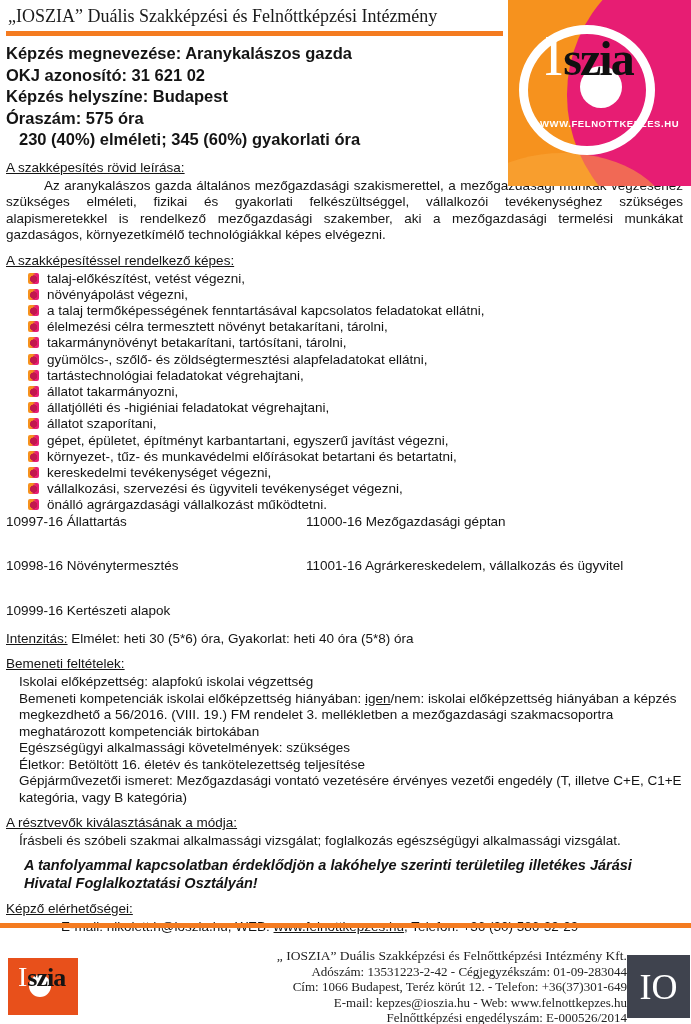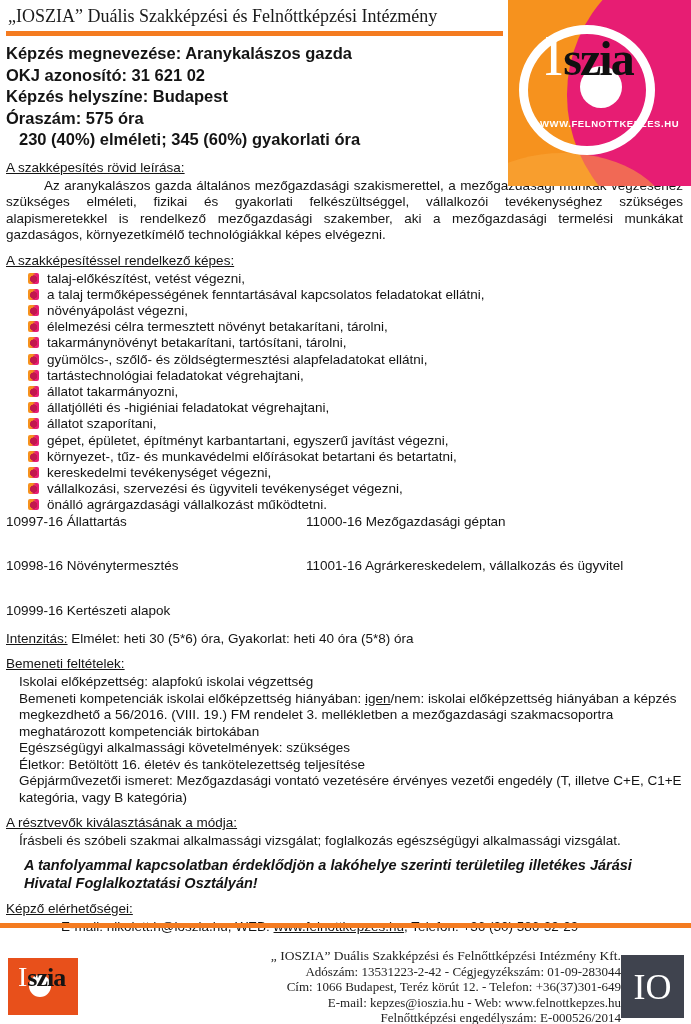--- a/index.html
+++ b/index.html
@@ -103,21 +103,21 @@
     font-family:"Liberation Serif", serif;
   }
   .fl-i { color:#ffffff; font-size:28px; }
   .fl-szia { color:#141414; font-size:26px; font-weight:bold; letter-spacing:-1px; }
   .footer-center {
     flex:1 1 auto; text-align:right;
     font-family:"Liberation Serif", serif; font-size:13px; line-height:15.5px; color:#222;
   }
   .footer-center .fc-first { font-size:13.5px; }
   .footer-badge {
-    margin-right:7px; width:63px; height:63px; background:#3f434e; flex:0 0 auto;
+    margin-right:1px; width:63px; height:63px; background:#3f434e; flex:0 0 auto;
     display:flex; align-items:center; justify-content:center;
     font-family:"Liberation Serif", serif; font-size:36px; color:#ffffff;
   }
 </style>
 </head>
 <body>
 
 <div class="logo">
   <div class="logo-petal"></div>
   <div class="logo-band"></div>
@@ -144,25 +144,25 @@
   <div class="para">Az aranykalászos gazda általános mezőgazdasági szakismerettel, a mezőgazdasági munkák végzéséhez szükséges elméleti, fizikai és gyakorlati felkészültséggel, vállalkozói tevékenységhez szükséges alapismeretekkel is rendelkező mezőgazdasági szakember, aki a mezőgazdasági termelési munkákat gazdaságos, környezetkímélő technológiákkal képes elvégezni.</div>
 
   <div class="heading">A szakképesítéssel rendelkező képes:</div>
   <ul class="cap-list">
     <li>
         <span class="bullet-icon"></span>
         <span>talaj-előkészítést, vetést végezni,</span>
       </li>
     <li>
         <span class="bullet-icon"></span>
+        <span>növényápolást végezni,</span>
+      </li>
+    <li>
+        <span class="bullet-icon"></span>
         <span>a talaj termőképességének fenntartásával kapcsolatos feladatokat ellátni,</span>
-      </li>
-    <li>
-        <span class="bullet-icon"></span>
-        <span>növényápolást végezni,</span>
       </li>
     <li>
         <span class="bullet-icon"></span>
         <span>élelmezési célra termesztett növényt betakarítani, tárolni,</span>
       </li>
     <li>
         <span class="bullet-icon"></span>
         <span>takarmánynövényt betakarítani, tartósítani, tárolni,</span>
       </li>
     <li>

